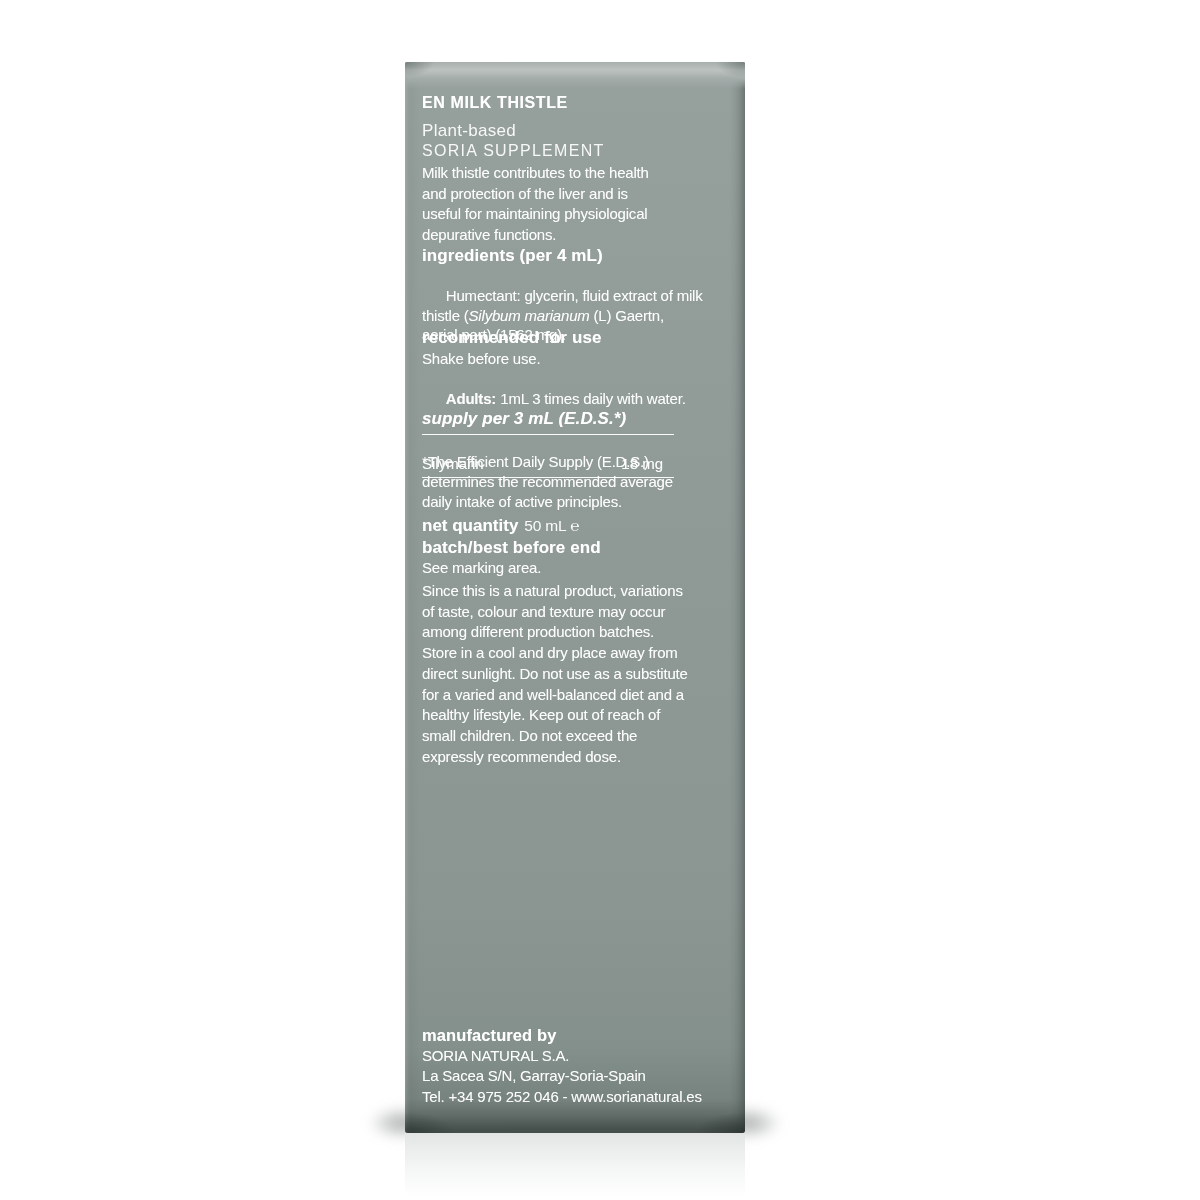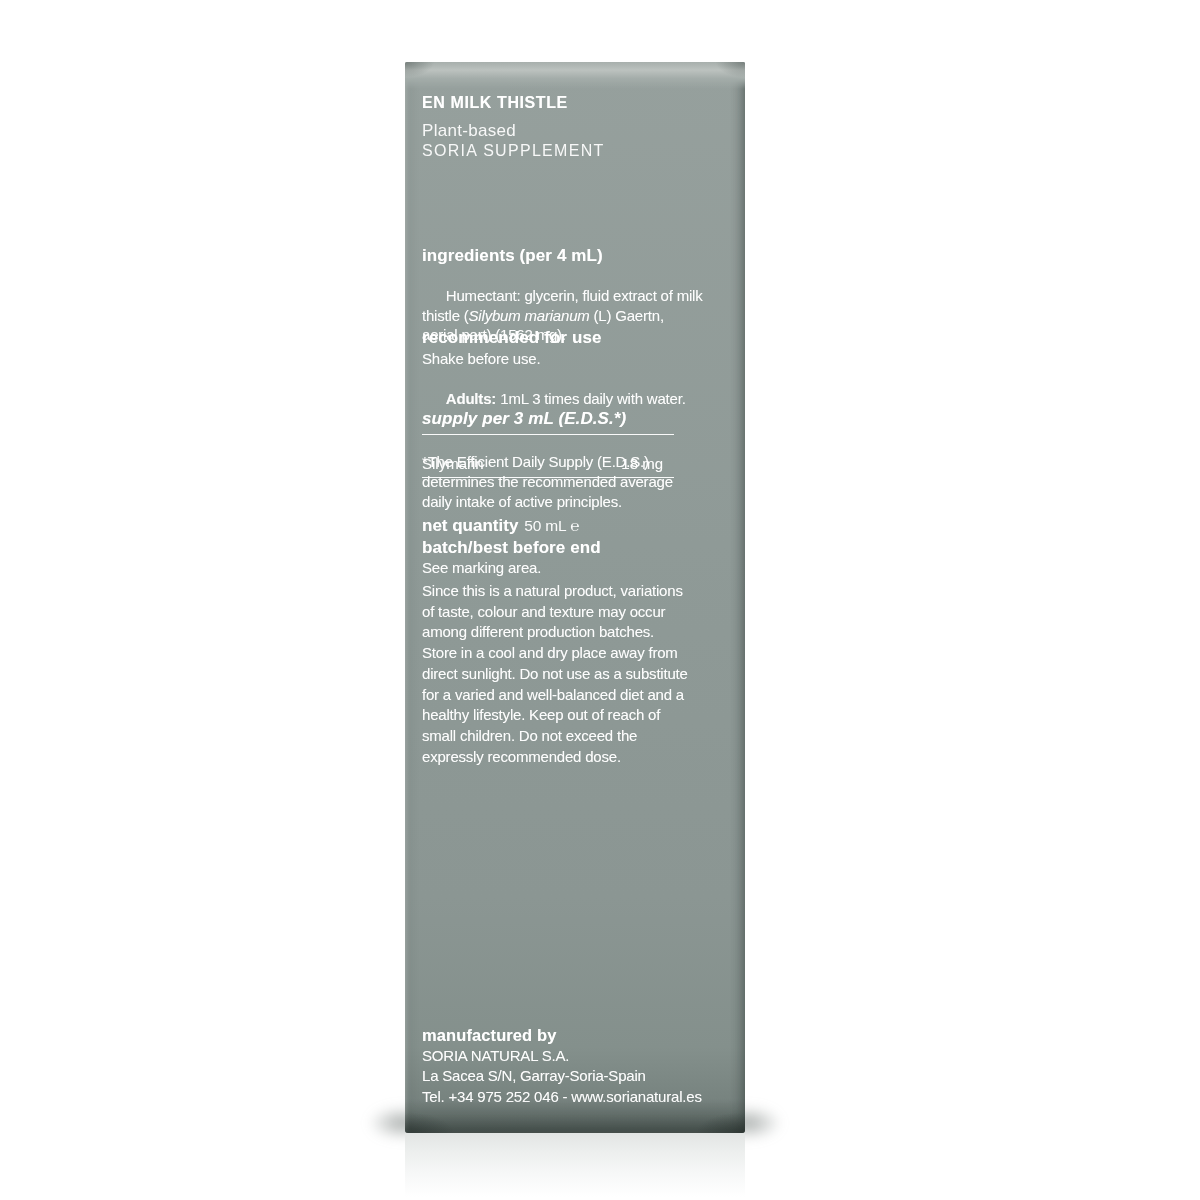--- a/index.html
+++ b/index.html
@@ -94,20 +94,24 @@
   <div class="reflection"></div>
 
   <div class="panel">
 
     <div class="t title">EN MILK THISTLE</div>
 
     <div class="t plant">Plant-based</div>
 
     <div class="t foodsup">SORIA SUPPLEMENT</div>
 
+    <div class="t b claim">Milk thistle contributes to the health
+and protection of the liver and is
+useful for maintaining physiological
+depurative functions.</div>
 
     <div class="t h ingr-h">ingredients (per 4 mL)</div>
 
     <div class="t b ingr-b">
       <span>Humectant: glycerin, fluid extract of milk
 thistle (</span><span class="latin">Silybum marianum</span><span> (L) Gaertn,
 aerial part) (1562 mg).</span>
     </div>
 
     <div class="t h instr-h">recommended for use</div>

